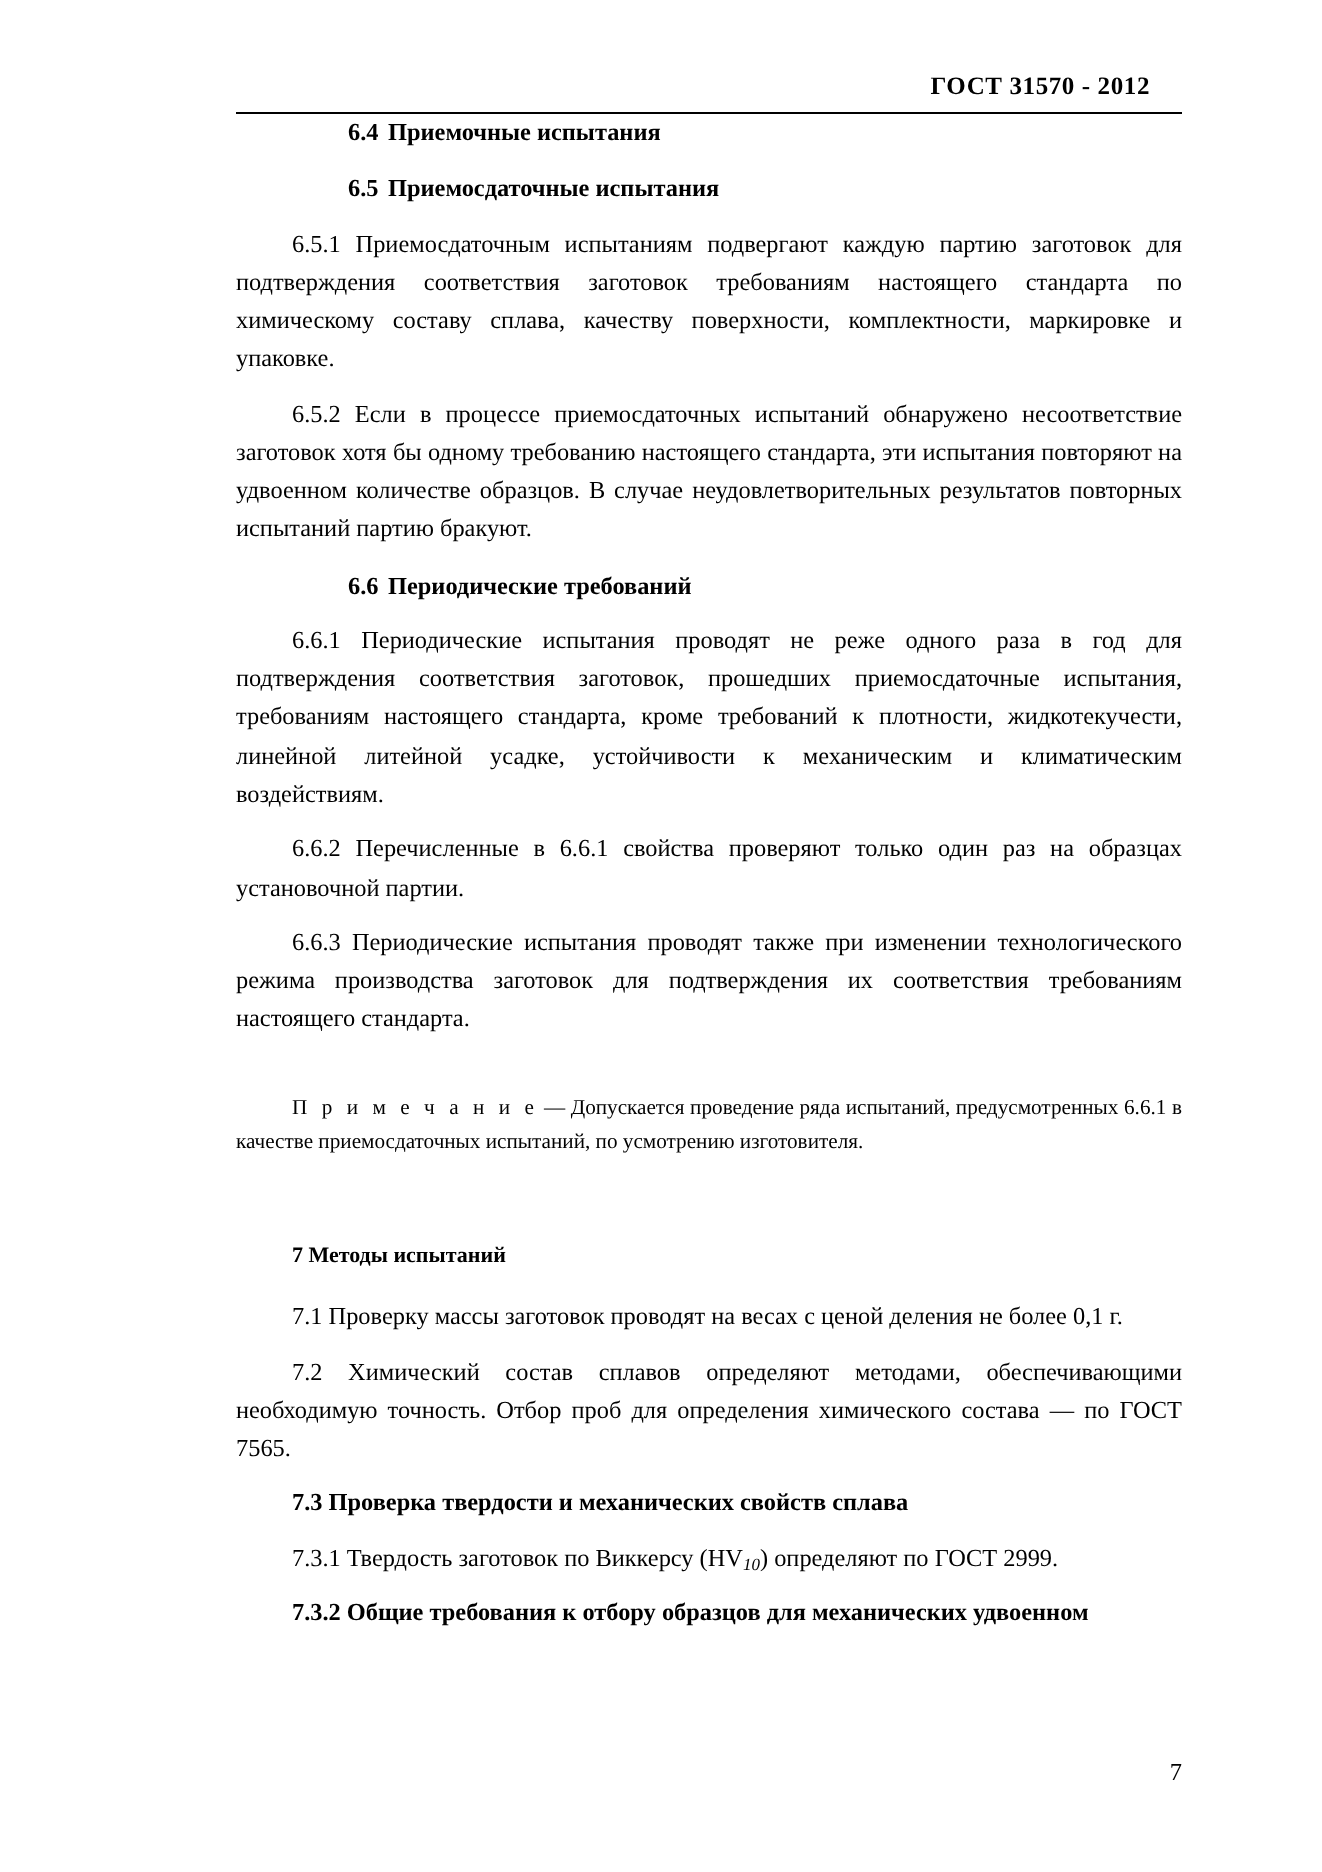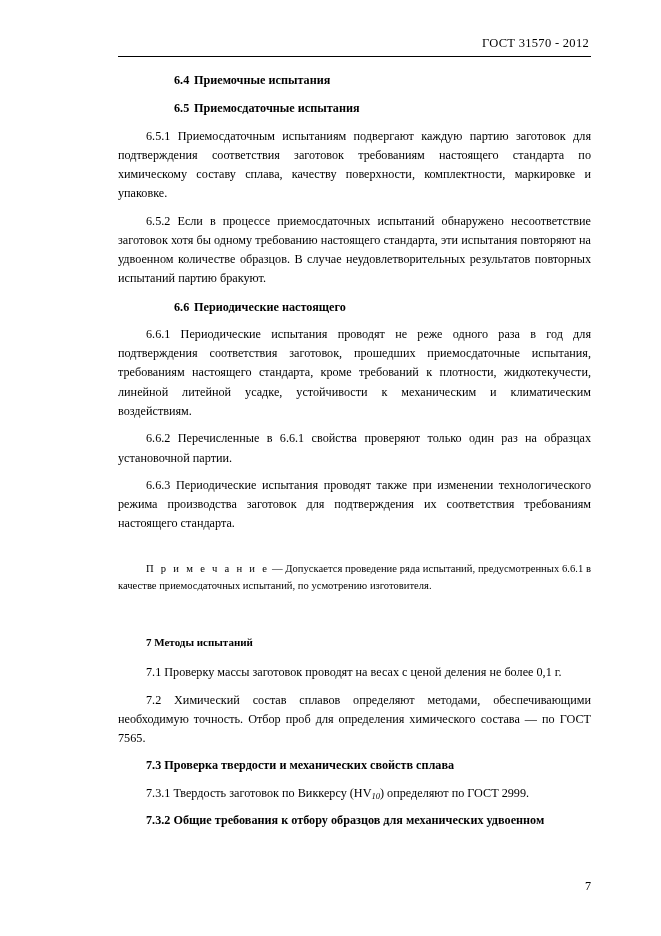--- a/index.html
+++ b/index.html
@@ -13,37 +13,37 @@
     height: 936px;
     background: #ffffff;
     font-family: "Liberation Serif", "DejaVu Serif", serif;
     color: #000000;
     box-sizing: border-box;
     overflow: hidden;
   }
   .header {
     position: absolute;
     top: 36px;
-    right: 72px;
+    right: 86px;
     font-size: 12.5px;
-    font-weight: normal;
+    font-weight: bold;
     letter-spacing: 0.3px;
     white-space: nowrap;
   }
   .header-rule {
     position: absolute;
     top: 56px;
     left: 118px;
     right: 70px;
     height: 1px;
     background: #000000;
   }
   .content {
     position: absolute;
-    top: 62px;
+    top: 48px;
     left: 118px;
     width: 473px;
   }
   p {
     margin: 0 0 0 0;
     font-size: 12.2px;
     line-height: 1.58;
     text-align: justify;
     text-justify: inter-word;
   }
@@ -112,21 +112,21 @@
 
     <p class="subhead">
       <span class="num">6.5</span><span>Приемосдаточные испытания</span>
     </p>
 
     <p class="indent para">6.5.1 Приемосдаточным испытаниям подвергают каждую партию заготовок для подтверждения соответствия заготовок требованиям настоящего стандарта по химическому составу сплава, качеству поверхности, комплектности, маркировке и упаковке.</p>
 
     <p class="indent para">6.5.2 Если в процессе приемосдаточных испытаний обнаружено несоответствие заготовок хотя бы одному требованию настоящего стандарта, эти испытания повторяют на удвоенном количестве образцов. В случае неудовлетворительных результатов повторных испытаний партию бракуют.</p>
 
     <p class="subhead">
-      <span class="num">6.6</span><span>Периодические настоящего</span>
+      <span class="num">6.6</span><span>Периодические требований</span>
     </p>
 
     <p class="indent para">6.6.1 Периодические испытания проводят не реже одного раза в год для подтверждения соответствия заготовок, прошедших приемосдаточные испытания, требованиям настоящего стандарта, кроме требований к плотности, жидкотекучести, линейной литейной усадке, устойчивости к механическим и климатическим воздействиям.</p>
 
     <p class="indent para">6.6.2 Перечисленные в 6.6.1 свойства проверяют только один раз на образцах установочной партии.</p>
 
     <p class="indent para">6.6.3 Периодические испытания проводят также при изменении технологического режима производства заготовок для подтверждения их соответствия требованиям настоящего стандарта.</p>
 
     <p class="note">
       <span class="sp">П р и м е ч а н и е</span><span> — Допускается проведение ряда испытаний, предусмотренных 6.6.1 в качестве приемосдаточных испытаний, по усмотрению изготовителя.</span>

